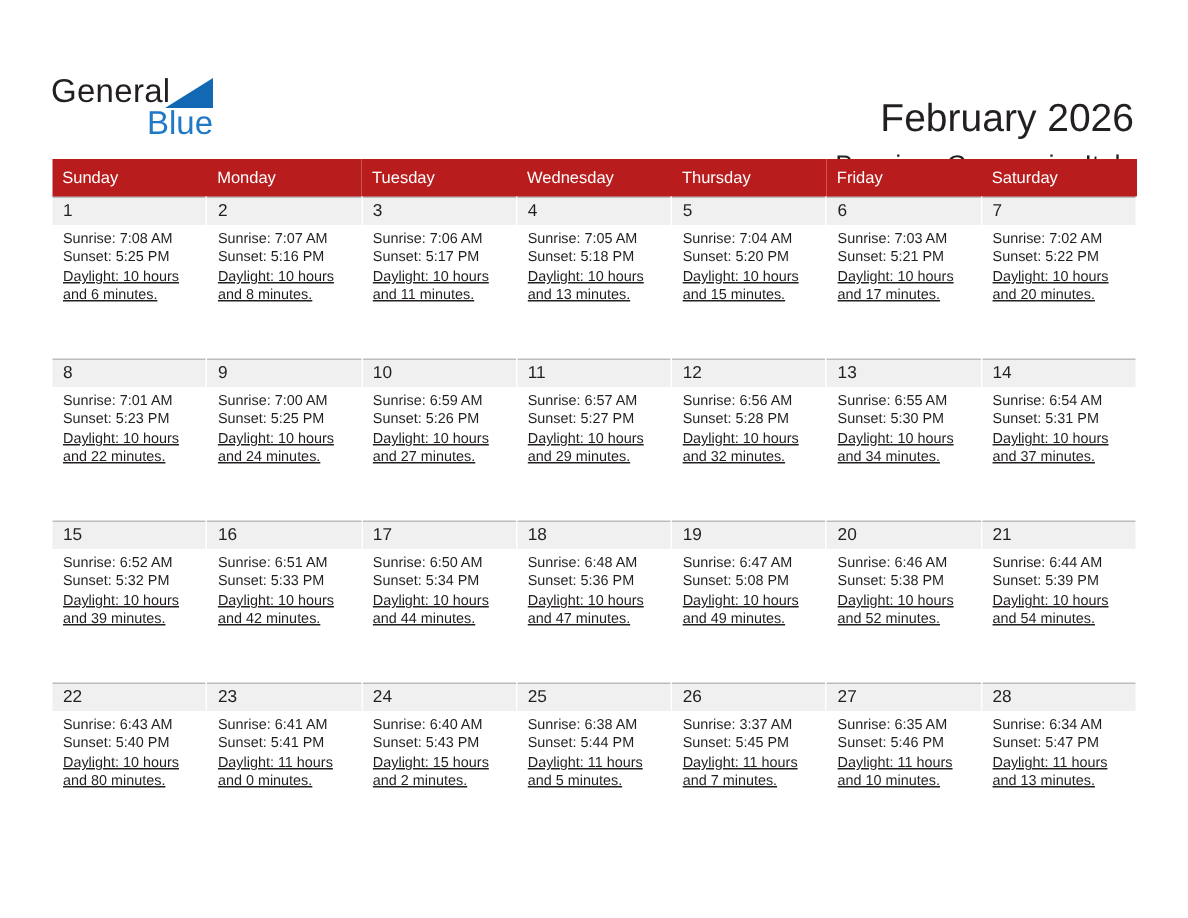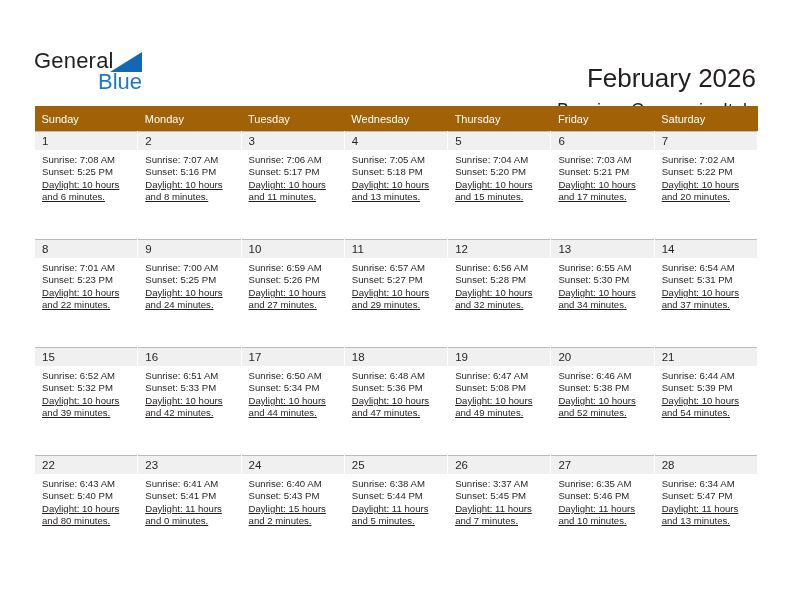--- a/index.html
+++ b/index.html
@@ -88,21 +88,21 @@
   
   .calendar {
     position: absolute;
     left: 34px;
     top: 106px;
     width: 724px;
     border-collapse: collapse;
     table-layout: fixed;
   }
   .calendar th {
-    background: #a16207;
+    background: #b91c1c;
     color: #ffffff;
     font-size: 11px;
     font-weight: normal;
     text-align: left;
     padding: 5px 0 5px 7px;
     height: 15px;
     border: none;
   }
   .calendar td {
     vertical-align: top;

